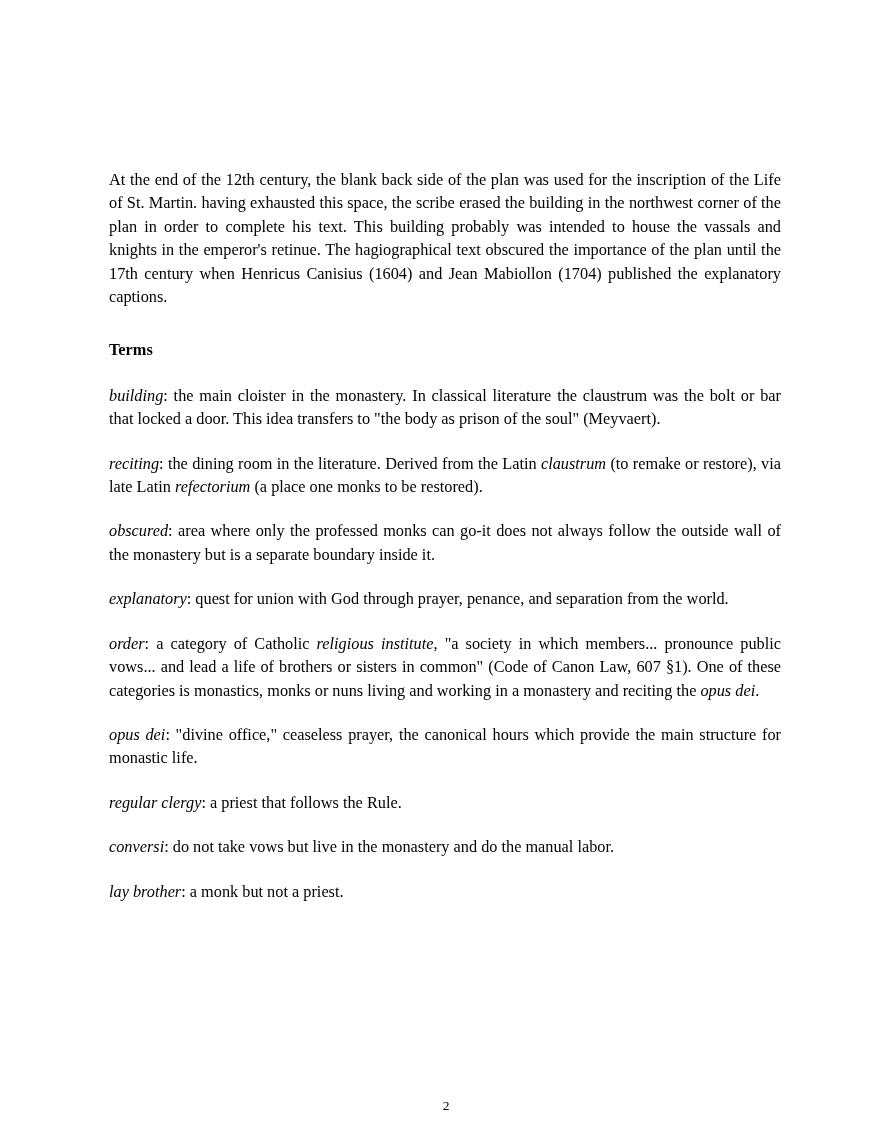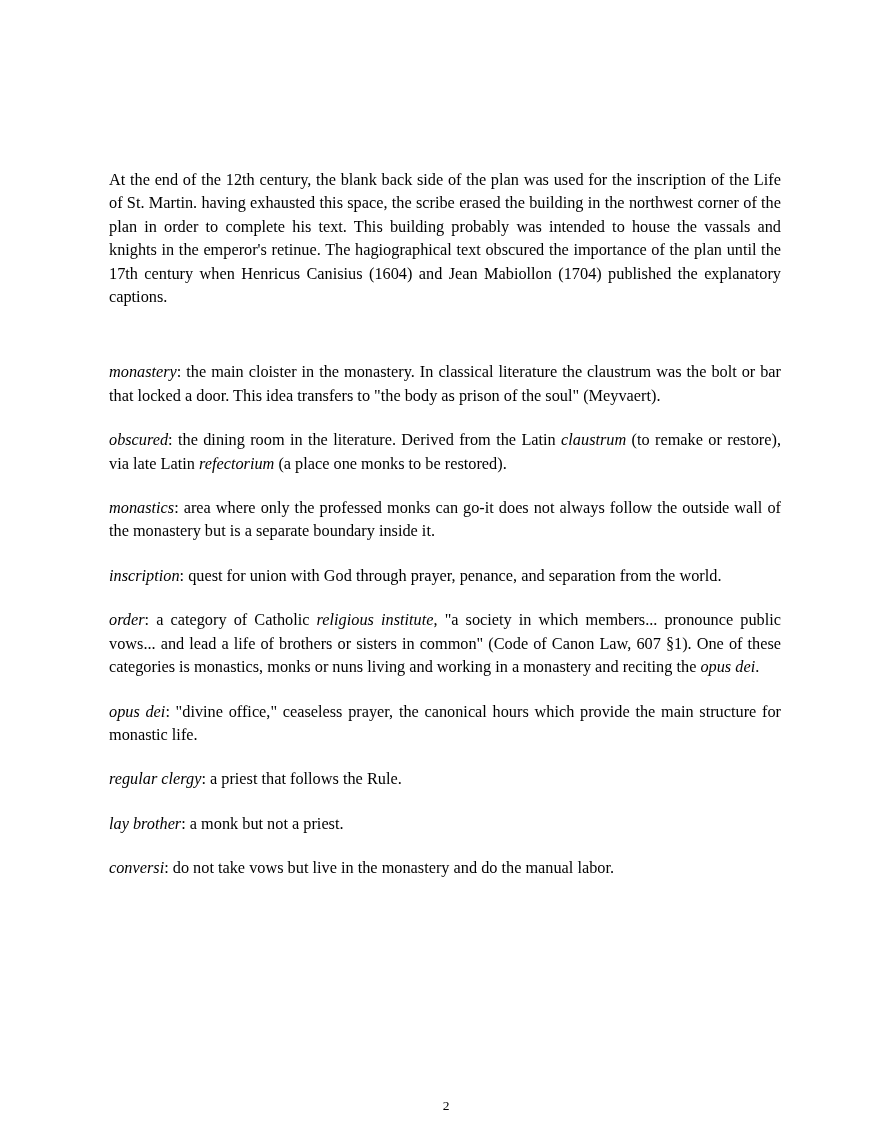--- a/index.html
+++ b/index.html
@@ -62,39 +62,40 @@
 </head>
 <body>
 
 <div class="page">
   <div class="content">
 
     <p class="para">At the end of the 12th century, the blank back side of the plan was used for the inscription of the Life of St. Martin. having exhausted this space, the scribe erased the building in the northwest corner of the plan in order to complete his text. This building probably was intended to house the vassals and knights in the emperor's retinue. The hagiographical text obscured the importance of the plan until the 17th century when Henricus Canisius (1604) and Jean Mabiollon (1704) published the explanatory captions.</p>
 
     <div class="gap-intro"></div>
 
+    <p class="heading">Terms</p>
 
     <div class="gap-heading"></div>
 
-    <p class="para term-block"><span class="it">monastery</span><span>: the main cloister in the monastery. In classical literature the claustrum was the bolt or bar that locked a door. This idea transfers to "the body as prison of the soul" (Meyvaert).</span></p>
+    <p class="para term-block"><span class="it">building</span><span>: the main cloister in the monastery. In classical literature the claustrum was the bolt or bar that locked a door. This idea transfers to "the body as prison of the soul" (Meyvaert).</span></p>
 
-    <p class="para term-block"><span class="it">obscured</span><span>: the dining room in the literature. Derived from the Latin </span><span class="it">claustrum</span><span> (to remake or restore), via late Latin </span><span class="it">refectorium</span><span> (a place one monks to be restored).</span></p>
+    <p class="para term-block"><span class="it">reciting</span><span>: the dining room in the literature. Derived from the Latin </span><span class="it">claustrum</span><span> (to remake or restore), via late Latin </span><span class="it">refectorium</span><span> (a place one monks to be restored).</span></p>
 
-    <p class="para term-block"><span class="it">monastics</span><span>: area where only the professed monks can go-it does not always follow the outside wall of the monastery but is a separate boundary inside it.</span></p>
+    <p class="para term-block"><span class="it">obscured</span><span>: area where only the professed monks can go-it does not always follow the outside wall of the monastery but is a separate boundary inside it.</span></p>
 
-    <p class="para term-block"><span class="it">inscription</span><span>: quest for union with God through prayer, penance, and separation from the world.</span></p>
+    <p class="para term-block"><span class="it">explanatory</span><span>: quest for union with God through prayer, penance, and separation from the world.</span></p>
 
 
     <p class="para term-block"><span class="it">order</span><span>: a category of Catholic </span><span class="it">religious institute</span><span>, "a society in which members... pronounce public vows... and lead a life of brothers or sisters in common" (Code of Canon Law, 607 §1). One of these categories is monastics, monks or nuns living and working in a monastery and reciting the </span><span class="it">opus dei</span><span>.</span></p>
 
     <p class="para term-block"><span class="it">opus dei</span><span>: "divine office," ceaseless prayer, the canonical hours which provide the main structure for monastic life.</span></p>
 
     <p class="para term-block"><span class="it">regular clergy</span><span>: a priest that follows the Rule.</span></p>
 
 
+    <p class="para term-block"><span class="it">conversi</span><span>: do not take vows but live in the monastery and do the manual labor.</span></p>
+
     <p class="para term-block"><span class="it">lay brother</span><span>: a monk but not a priest.</span></p>
-
-    <p class="para term-block"><span class="it">conversi</span><span>: do not take vows but live in the monastery and do the manual labor.</span></p>
 
   </div>
 
   <div class="footer">2</div>
 </div>
 
 </body></html>

